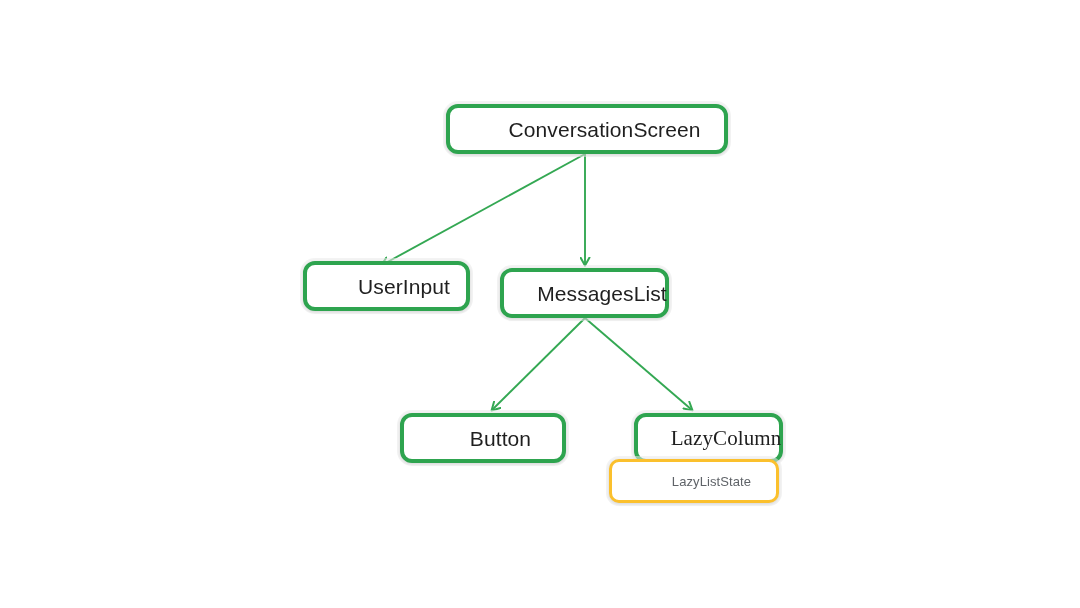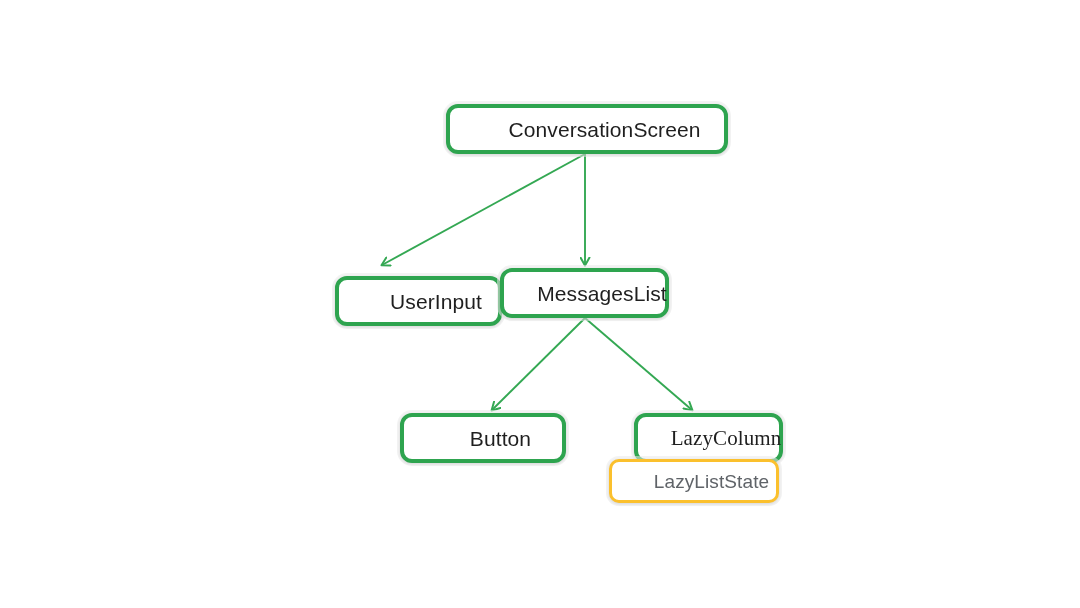--- a/index.html
+++ b/index.html
@@ -51,26 +51,26 @@
     line-height: 1;
     color: #1f1f1f;
     letter-spacing: 0.1px;
     white-space: nowrap;
   }
   .node-label-muted {
     color: #5f6368;
   }
   
   #node-conversation-screen { left: 446px; top: 104px; width: 282px; height: 50px; }
-  #node-user-input         { left: 303px; top: 276px; width: 167px; height: 50px; margin-left: 32px; }
+  #node-user-input         { left: 303px; top: 261px; width: 167px; height: 50px; }
   #node-messages-list      { left: 500px; top: 268px; width: 169px; height: 50px; }
   #node-button             { left: 400px; top: 413px; width: 166px; height: 50px; }
   #node-lazy-column        { left: 634px; top: 413px; width: 149px; height: 50px; z-index: 1; font-family: Liberation Serif, serif; }
   #node-lazy-list-state    { left: 609px; top: 459px; width: 170px; height: 44px; z-index: 2; border-width: 3px; border-radius: 10px; }
-  #node-lazy-list-state .node-label { font-size: 19px; }
+  #node-lazy-list-state .node-label { font-size: 13px; }
 </style>
 </head>
 <body>
 
 <div id="canvas">
 
   <svg id="edge-layer" viewBox="0 0 1080 608">
     <defs>
       <marker id="arrowhead" markerWidth="11" markerHeight="11" refX="8.4" refY="5.5" orient="auto" markerUnits="userSpaceOnUse">
         <path d="M1,1 L9,5.5 L1,10" fill="none" stroke="#34a853" stroke-width="2" stroke-linecap="round" stroke-linejoin="round"></path>

